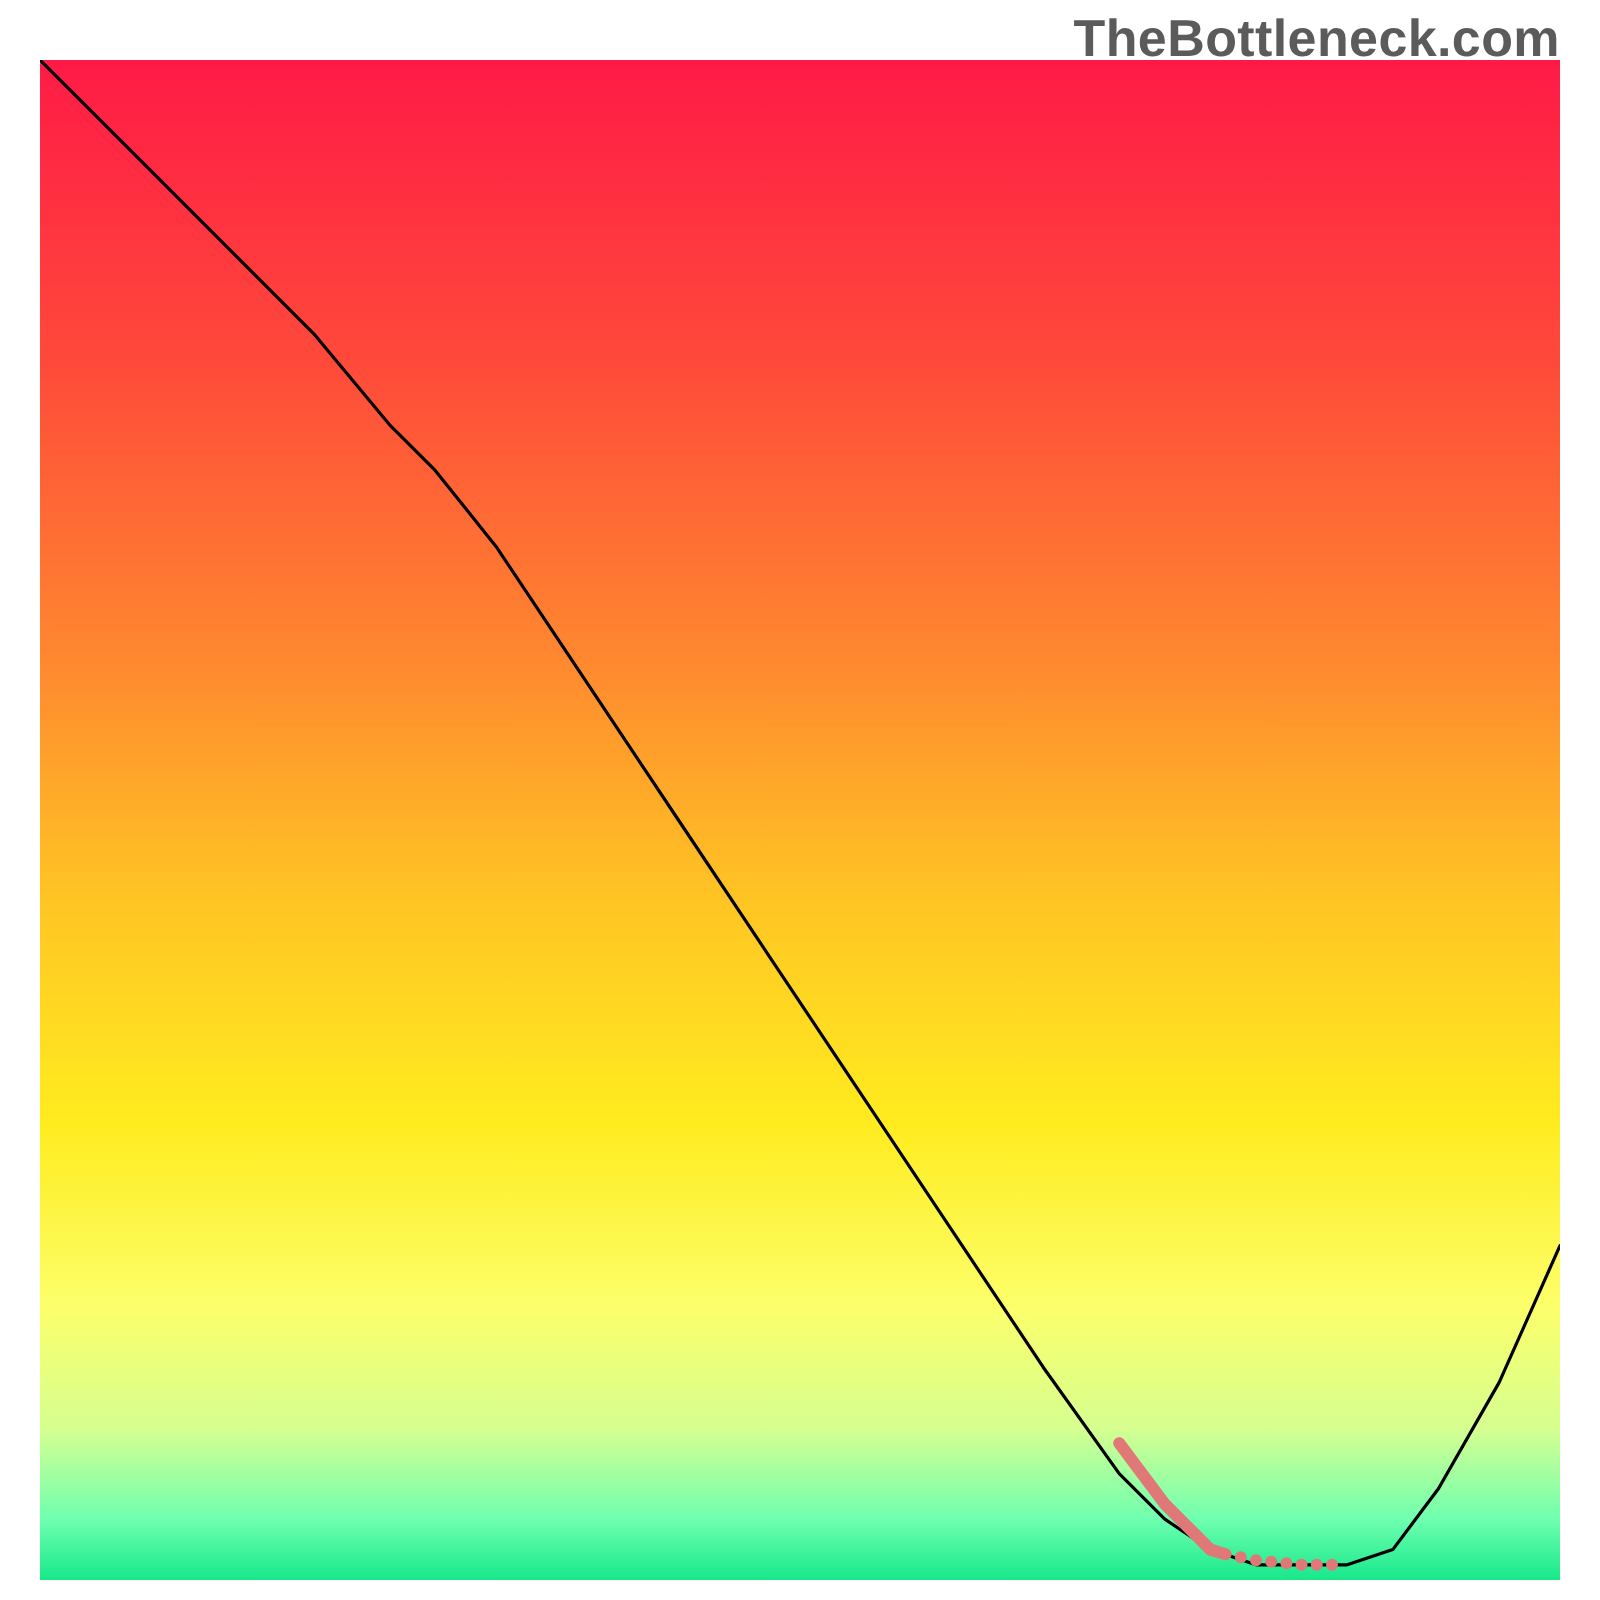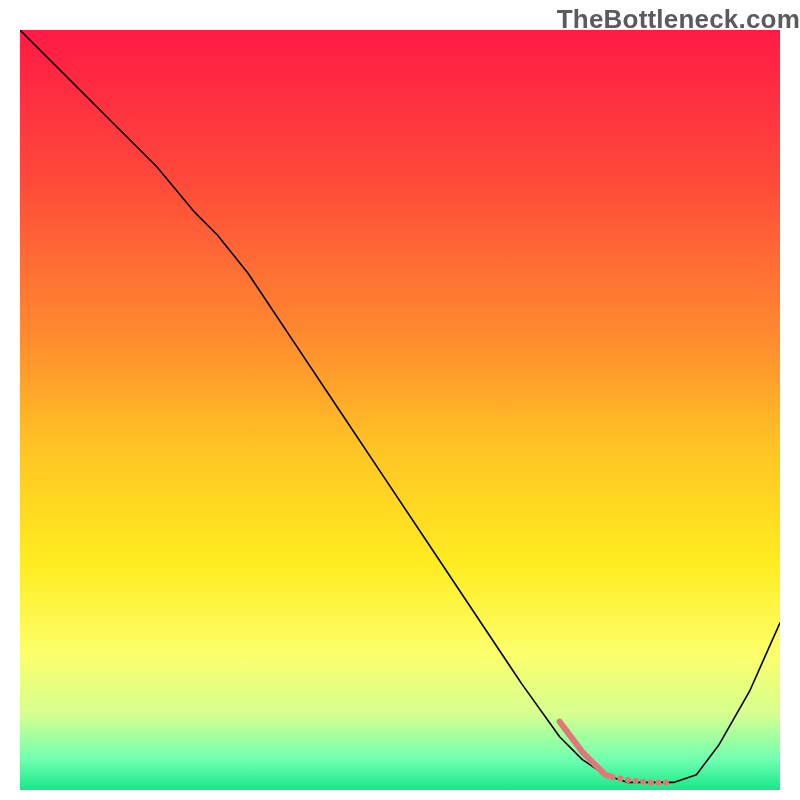--- a/index.html
+++ b/index.html
@@ -12,21 +12,21 @@
     font-family: Arial, Helvetica, sans-serif;
   }
   .wrap {
     position: relative;
     width: 800px;
     height: 800px;
   }
   .watermark {
     position: absolute;
     top: 4px;
-    right: 0;
+    right: 20px;
     font-size: 26px;
     font-weight: 600;
     color: #5b5b5b;
     letter-spacing: 0.2px;
     z-index: 5;
     user-select: none;
   }
   .plot {
     position: absolute;
     left: 20px;

